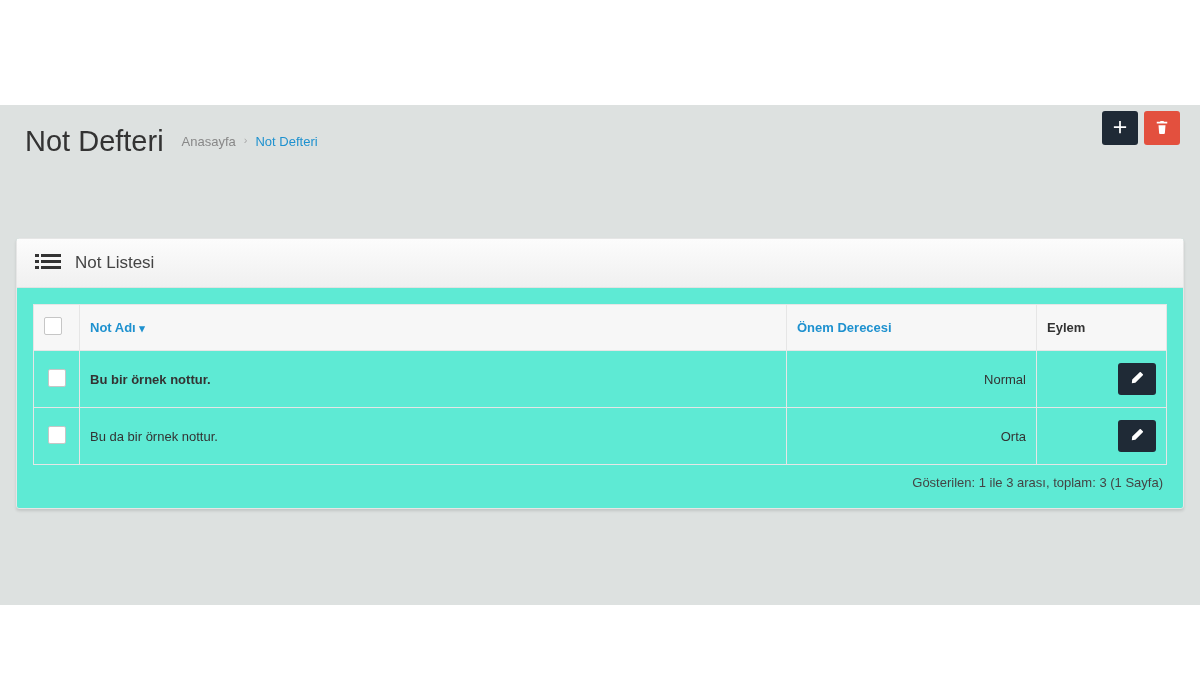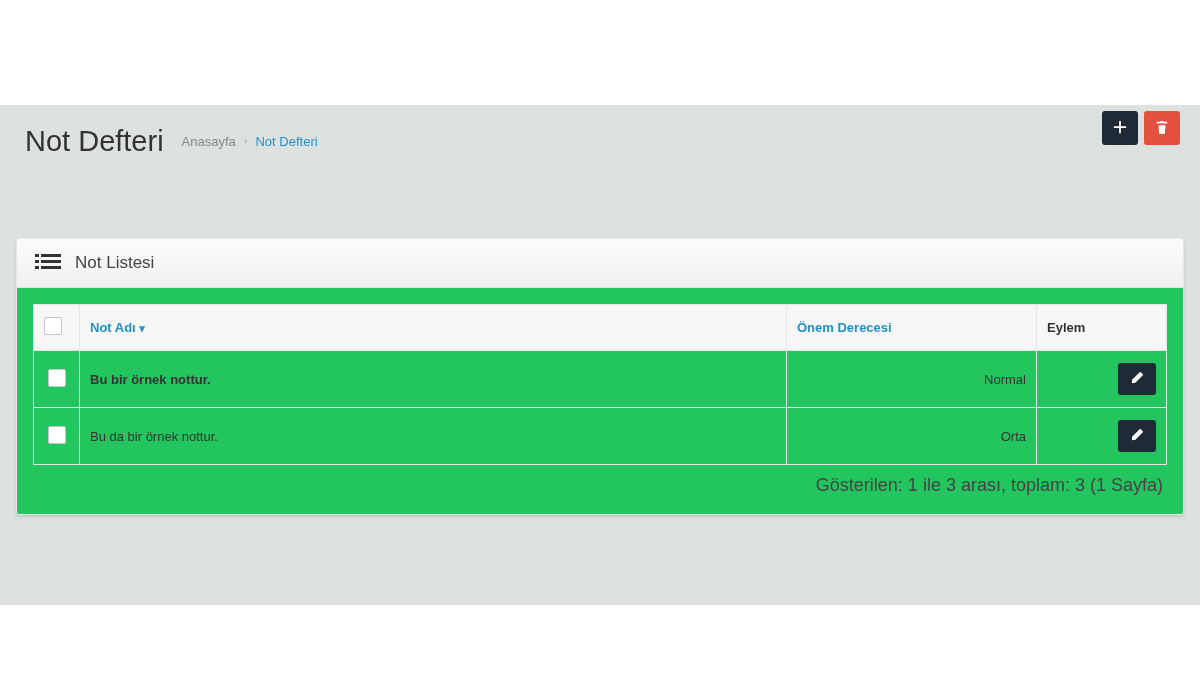--- a/index.html
+++ b/index.html
@@ -56,21 +56,21 @@
     align-items: center;
     justify-content: center;
     cursor: pointer;
     color: #fff;
   }
   .btn-dark { background: #1f2a36; }
   .btn-red  { background: #e3503e; }
   .btn svg { width: 14px; height: 14px; fill: #fff; }
 
   .panel {
-    background: #22c55e;
+    background: #5eead4;
     border: 1px solid #e6e6e6;
     border-radius: 3px;
     margin: 70px 16px 16px 16px;
     box-shadow: 0 2px 3px rgba(0,0,0,.12);
   }
   .panel-header {
     background: linear-gradient(#fcfcfc,#f0f0f0);
     border-bottom: 1px solid #e2e2e2;
     padding: 14px 18px;
     display: flex;
@@ -124,21 +124,21 @@
     border-radius: 3px;
     width: 38px; height: 32px;
     display: inline-flex;
     align-items: center;
     justify-content: center;
     cursor: pointer;
   }
   .edit-btn svg { width: 13px; height: 13px; fill: #fff; }
   .pagination-row {
     text-align: right;
-    font-size: 18px;
+    font-size: 13px;
     color: #444;
     padding: 10px 4px 2px 0;
   }
 </style>
 </head>
 <body>
 
 <div class="page-wrap">
 
   <div class="header-row">

